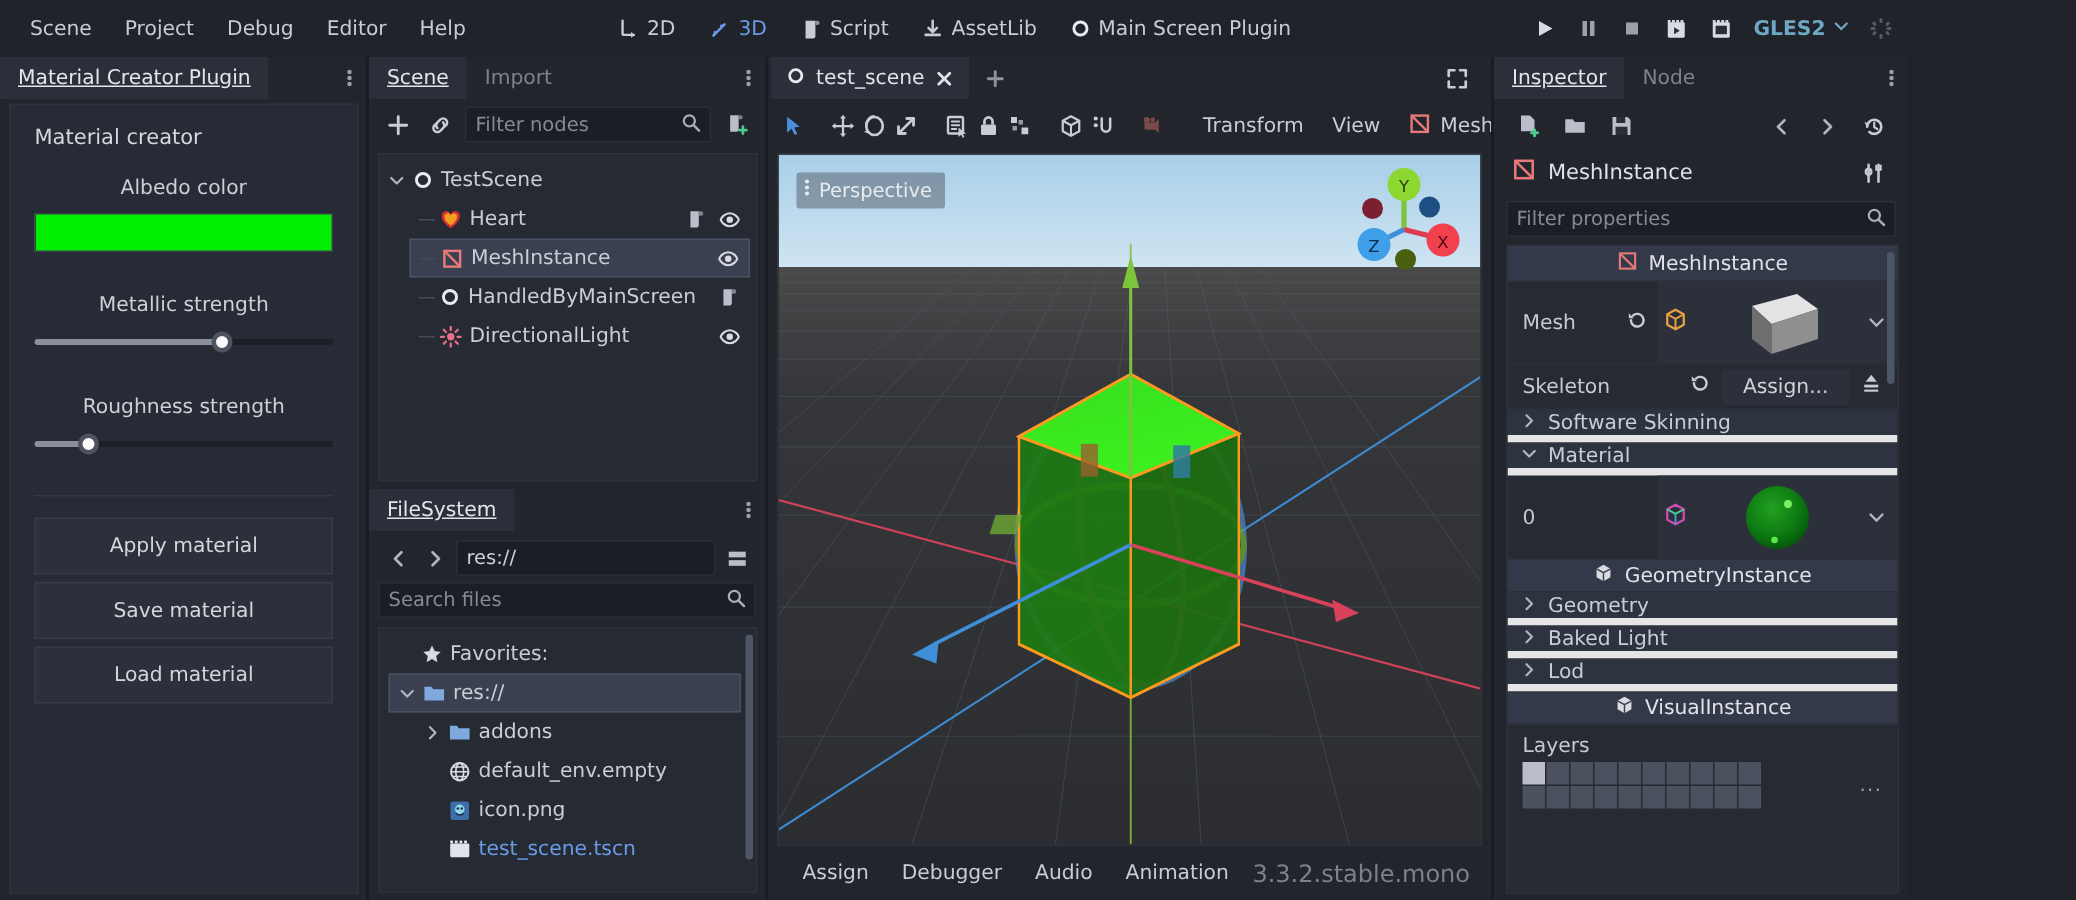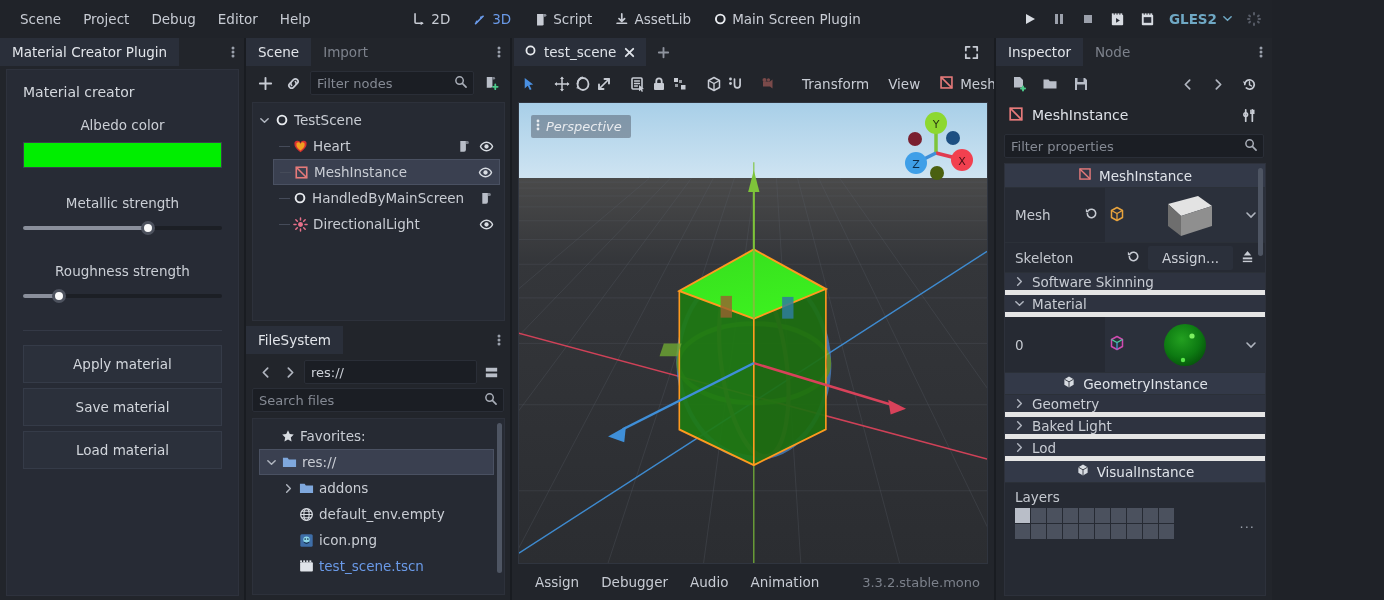--- a/index.html
+++ b/index.html
@@ -54,21 +54,21 @@
   
   .dock-tabs {
     display: flex; align-items: stretch; height: 28px;
     background: #22252b; position: relative;
   }
   .dock-tab {
     display: flex; align-items: center; padding: 0 12px;
     font-size: 13.5px; color: #7d828c; cursor: pointer;
     background: transparent;
   }
-  .dock-tab.active { background: #2a2f3a; color: #e2e5ea; }
+  .dock-tab.active { background: #2a2f3a; color: #e2e5ea; text-decoration: underline; }
   .dock-menu-dots {
     margin-left: auto; display: flex; align-items: center;
     padding: 0 9px; cursor: pointer;
   }
 
   
   .left-dock {
     width: 246px; flex: 0 0 246px;
     display: flex; flex-direction: column;
     background: #22252b;
@@ -184,32 +184,31 @@
     flex: 1 1 auto; margin: 0 6px 0 6px;
     border: 1px solid #30353f; position: relative; overflow: hidden;
     min-height: 0;
   }
   .perspective-label {
     position: absolute; left: 12px; top: 12px; z-index: 5;
     display: flex; align-items: center; gap: 6px;
     background: rgba(90,100,115,0.55); color: #e8ebef;
     padding: 3px 9px 3px 5px; border-radius: 2px; font-size: 13px;
     cursor: pointer;
-    font-style: italic;
   }
   .axis-gizmo { position: absolute; right: 8px; top: 8px; z-index: 5; cursor: pointer; }
 
   
   .bottom-bar {
     height: 36px; flex: 0 0 36px;
     display: flex; align-items: center; gap: 4px;
     padding: 0 14px; background: #22252b;
   }
   .bottom-item { padding: 4px 9px; border-radius: 3px; color: #c8ccd4; font-size: 13.5px; cursor: pointer; }
-  .version { margin-left: auto; color: #7c818b; font-size: 13px; }
+  .version { margin-left: auto; color: #7c818b; font-size: 16px; }
 
   
   .right-dock {
     width: 278px; flex: 0 0 278px;
     display: flex; flex-direction: column;
     background: #22252b;
     border-left: 2px solid #191c21;
   }
   .insp-toolbar {
     display: flex; align-items: center; gap: 9px;

